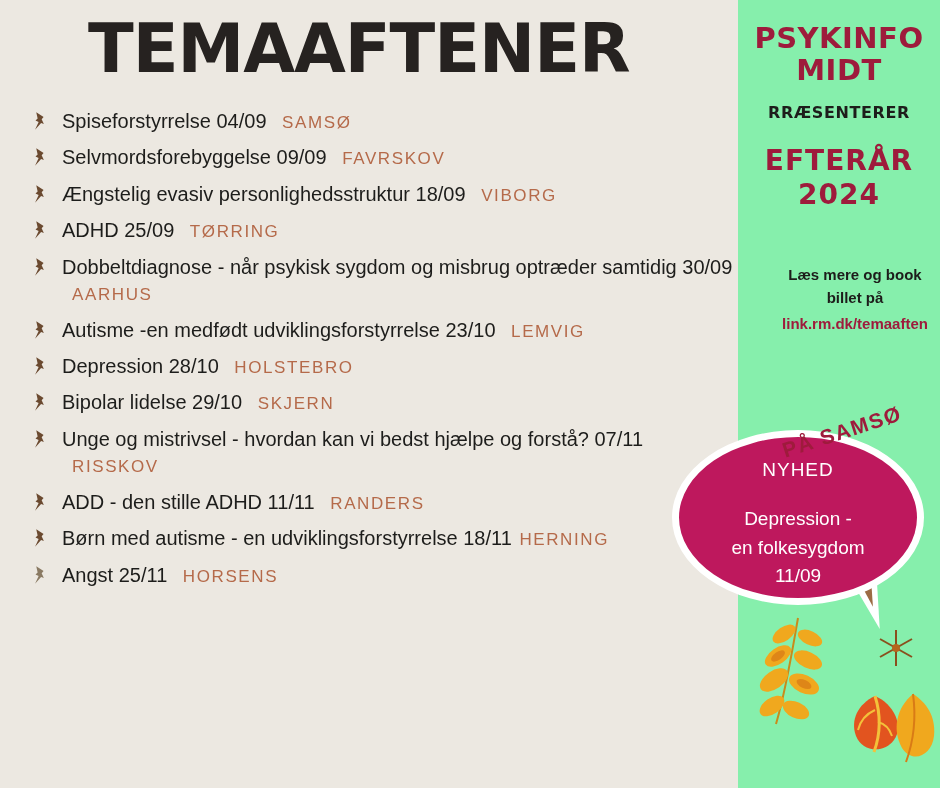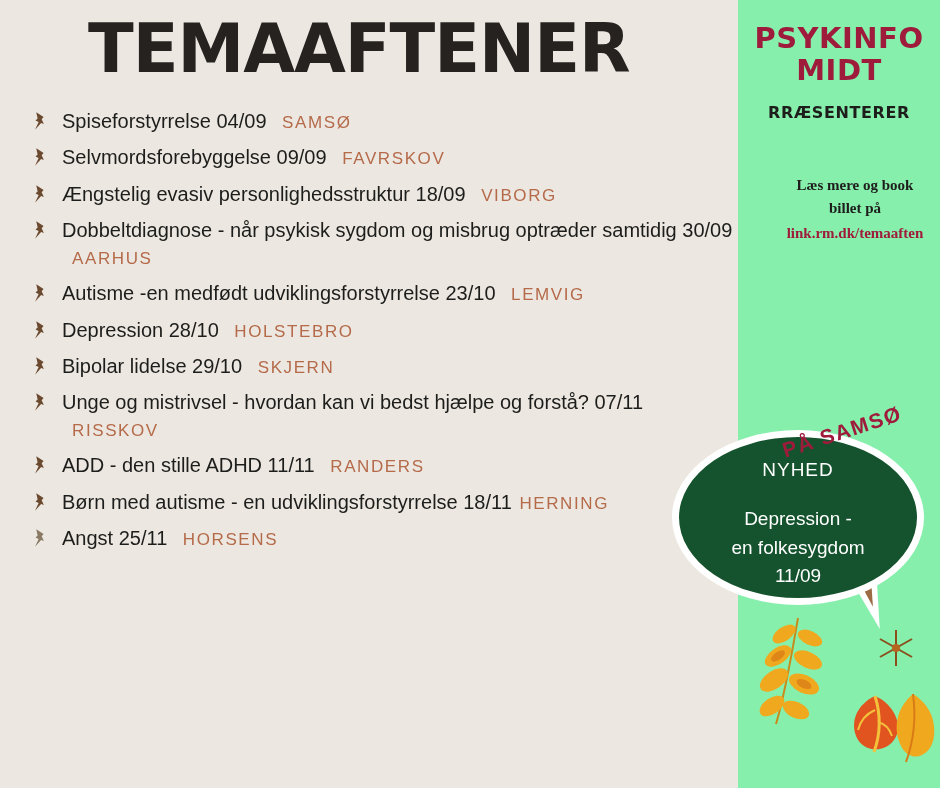--- a/index.html
+++ b/index.html
@@ -56,21 +56,21 @@
     margin-top: 22px;
     font-family: "DejaVu Sans", sans-serif;
     font-weight: bold;
     color: #9e1b3c;
     font-size: 28px;
     line-height: 1.2;
     letter-spacing: 1px;
   }
   .booking {
     margin-top: 52px;
-    font-family: Liberation Serif, serif;
+    font-family: Liberation Sans, sans-serif;
     font-weight: bold;
     color: #1d1d1b;
     font-size: 15px;
     line-height: 1.55;
     padding-left: 32px;
   }
   .booking-link {
     display: block;
     margin-top: 2px;
     color: #9e1b3c;
@@ -125,21 +125,21 @@
     white-space: nowrap;
   }
   .city.tight { margin-left: 2px; }
   
   .bubble {
     position: absolute;
     left: 672px;
     top: 430px;
     width: 252px;
     height: 175px;
-    background: #14532d;
+    background: #be185d;
     border: 7px solid #ffffff;
     border-radius: 50% / 50%;
     box-sizing: border-box;
     color: #ffffff;
     text-align: center;
   }
   .bubble-new {
     margin-top: 22px;
     font-size: 19px;
     letter-spacing: 1px;
@@ -194,20 +194,24 @@
 
 <div class="poster">
 
   <div class="right-col">
     <div class="right-inner">
       <div class="brand">
         <div>PSYKINFO</div>
         <div>MIDT</div>
       </div>
       <div class="presenter">RRÆSENTERER</div>
+      <div class="season">
+        <div>EFTERÅR</div>
+        <div>2024</div>
+      </div>
       <div class="booking">
         <div>Læs mere og book</div>
         <div>billet på</div>
         <a class="booking-link" href="#">link.rm.dk/temaaften</a>
       </div>
     </div>
   </div>
 
   <div class="title">TEMAAFTENER</div>
 
@@ -242,20 +246,31 @@
         <svg width="22" height="22" viewBox="0 0 24 24">
             <g fill="#6b4a30">
               <path d="M9 2.5l8 5.2-2.1 2.3 2.4 5.4-3-1.3-6.6 7.4 3.9-8.4-3.4-1.6 2.3-2.1z"></path>
             </g>
           </svg>
       </span>
       <span class="item-text">Ængstelig evasiv personlighedsstruktur 18/09</span>
       <span class="city">VIBORG</span>
     </div>
 
+    <div class="item">
+      <span class="pin">
+        <svg width="22" height="22" viewBox="0 0 24 24">
+            <g fill="#6b4a30">
+              <path d="M9 2.5l8 5.2-2.1 2.3 2.4 5.4-3-1.3-6.6 7.4 3.9-8.4-3.4-1.6 2.3-2.1z"></path>
+            </g>
+          </svg>
+      </span>
+      <span class="item-text">ADHD 25/09</span>
+      <span class="city">TØRRING</span>
+    </div>
 
     <div class="item">
       <span class="pin">
         <svg width="22" height="22" viewBox="0 0 24 24">
             <g fill="#6b4a30">
               <path d="M9 2.5l8 5.2-2.1 2.3 2.4 5.4-3-1.3-6.6 7.4 3.9-8.4-3.4-1.6 2.3-2.1z"></path>
             </g>
           </svg>
       </span>
       <span class="item-text">Dobbeltdiagnose - når psykisk sygdom og misbrug optræder samtidig 30/09</span>

